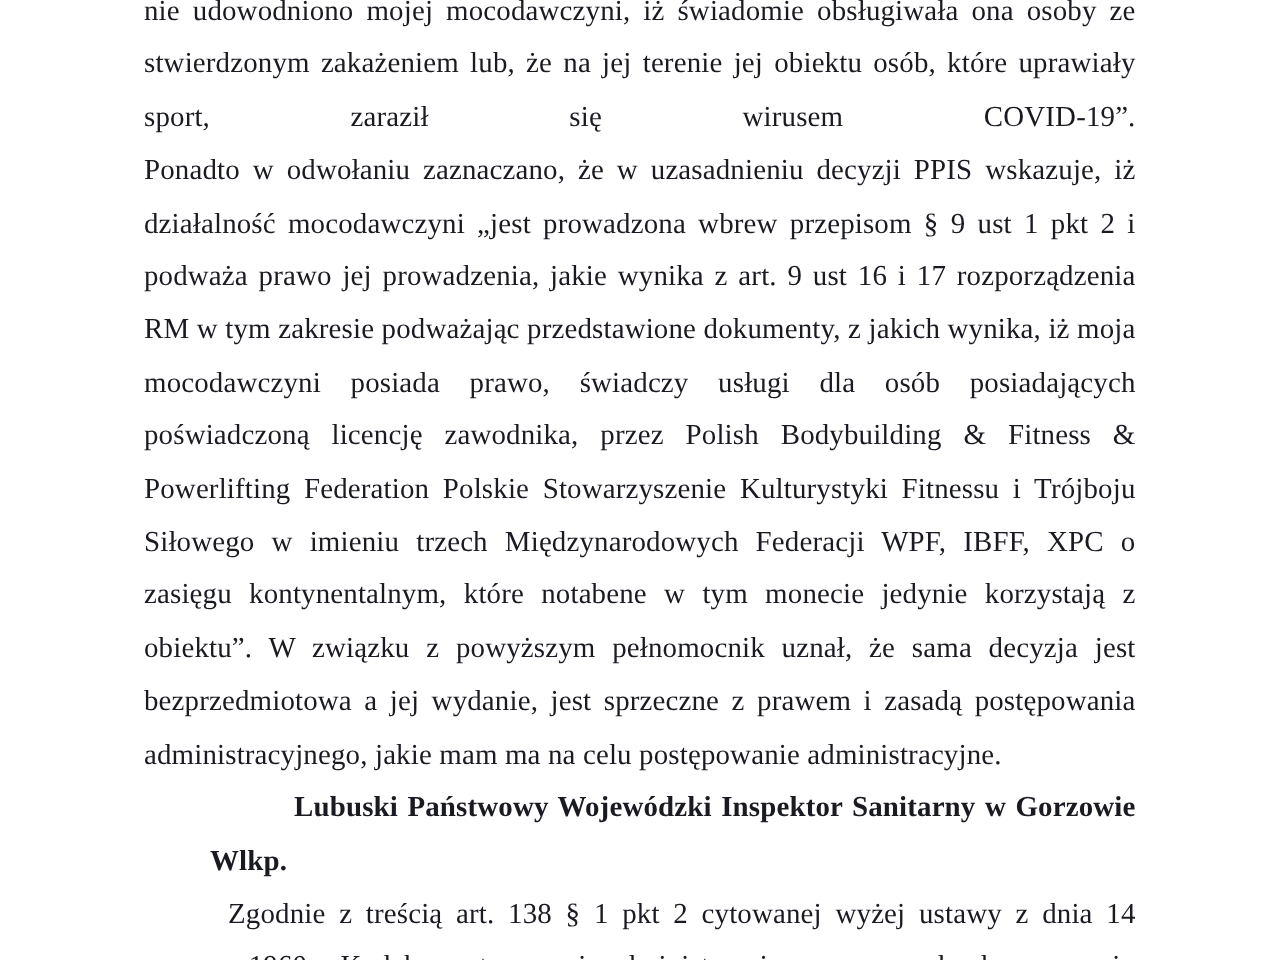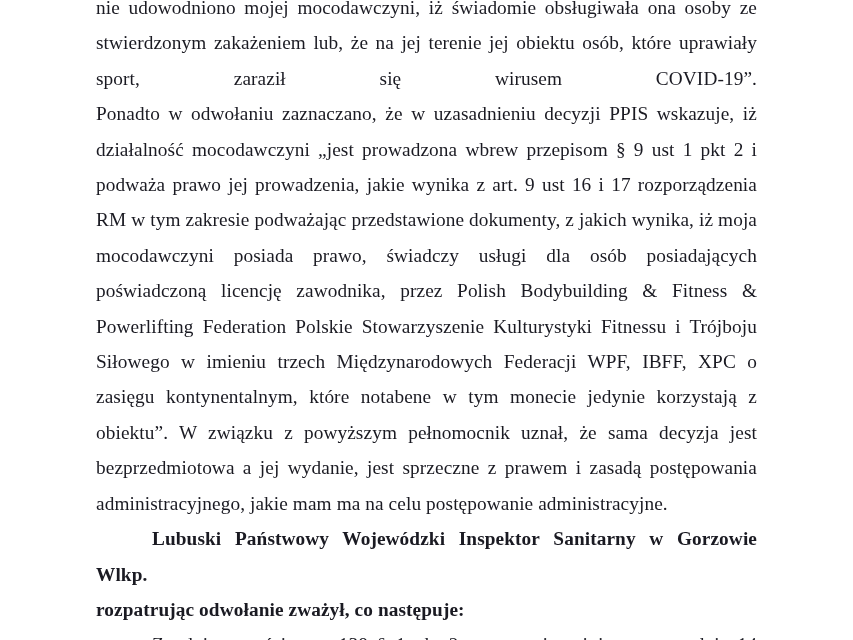--- a/index.html
+++ b/index.html
@@ -34,20 +34,21 @@
   }
   p.clipped-top {
     margin-top: -10px;
   }
   p.indent-first {
     text-indent: 56px;
   }
   p.bold-block {
     font-weight: bold;
     text-indent: 56px;
+    margin-left: 44px;
   }
   p.bold-cont {
     font-weight: bold;
   }
   
   p.justify-all {
     text-align-last: justify;
   }
 </style>
 </head>
@@ -55,18 +56,17 @@
 
 <div class="page">
   <div class="doc-body">
 
     <p class="clipped-top justify-all">nie udowodniono mojej mocodawczyni, iż świadomie obsługiwała ona osoby ze stwierdzonym zakażeniem lub, że na jej terenie jej obiektu osób, które uprawiały sport, zaraził się wirusem COVID-19”.</p>
 
     <p>Ponadto w odwołaniu zaznaczano, że w uzasadnieniu decyzji PPIS wskazuje, iż działalność mocodawczyni „jest prowadzona wbrew przepisom § 9 ust 1 pkt 2 i podważa prawo jej prowadzenia, jakie wynika z art. 9 ust 16 i 17 rozporządzenia RM w tym zakresie podważając przedstawione dokumenty, z jakich wynika, iż moja mocodawczyni posiada prawo, świadczy usługi dla osób posiadających poświadczoną licencję zawodnika, przez Polish Bodybuilding &amp; Fitness &amp; Powerlifting Federation Polskie Stowarzyszenie Kulturystyki Fitnessu i Trójboju Siłowego w imieniu trzech Międzynarodowych Federacji WPF, IBFF, XPC o zasięgu kontynentalnym, które notabene w tym monecie jedynie korzystają z obiektu”. W związku z powyższym pełnomocnik uznał, że sama decyzja jest bezprzedmiotowa a jej wydanie, jest sprzeczne z prawem i zasadą postępowania administracyjnego, jakie mam ma na celu postępowanie administracyjne.</p>
 
     <p class="bold-block justify-all">Lubuski Państwowy Wojewódzki Inspektor Sanitarny w Gorzowie Wlkp.</p>
 
-    <p class="bold-cont">rozpatrując odwołanie zważył, co następuje:</p>
 
     <p class="indent-first">Zgodnie z treścią art. 138 § 1 pkt 2 cytowanej wyżej ustawy z dnia 14 czerwca 1960 r. Kodeks postępowania administracyjnego, organ odwoławczy może uchylić zaskarżoną decyzję w całości albo w części i w tym zakresie orzeka co do istoty sprawy albo uchylając tę decyzję – umarza postępowanie pierwszej instancji w całości albo w części. Jak wskazuje się w doktrynie, nie określa ona przesłanek wydania decyzji o uchyleniu zaskarżonej decyzji i umorzeniu postępowania w pierwszej instancji. Kwestia umorzenia przez organ odwoławczy</p>
 
   </div>
 </div>
 
 </body></html>

